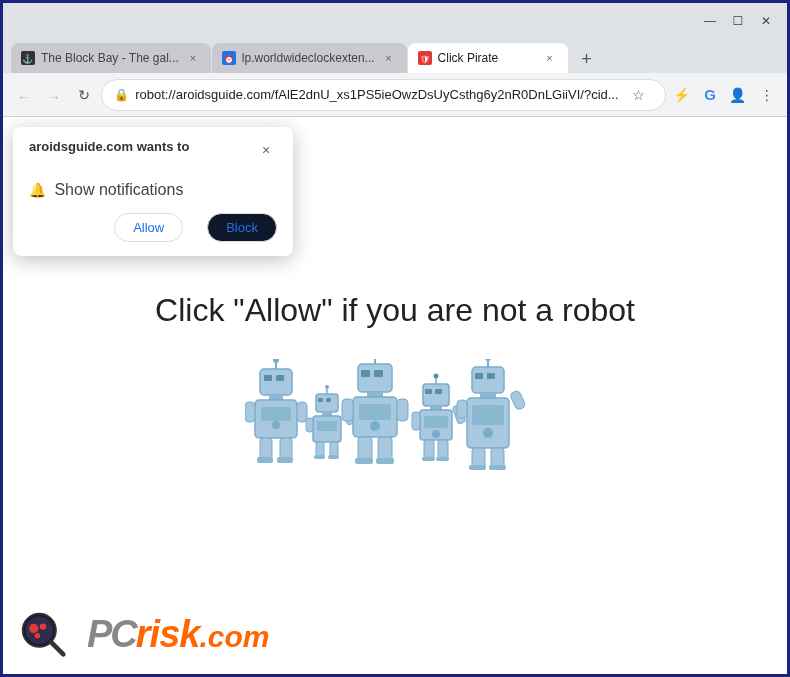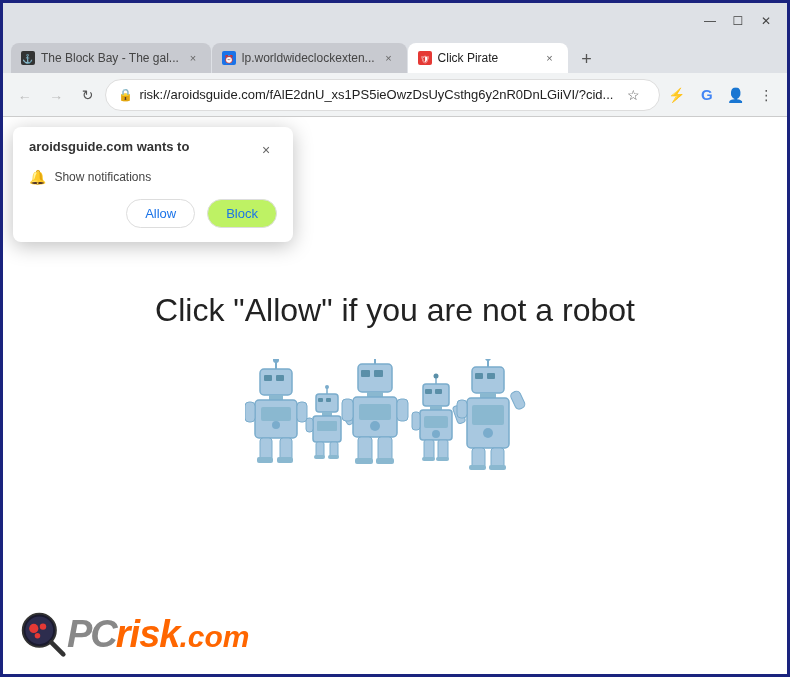--- a/index.html
+++ b/index.html
@@ -220,21 +220,21 @@
       border-radius: 8px;
       box-shadow: 0 4px 20px rgba(0,0,0,0.25);
       padding: 12px 16px 14px;
       z-index: 100;
     }
 
     .popup-header {
       display: flex;
       justify-content: space-between;
       align-items: flex-start;
-      margin-bottom: 8px;
+      margin-bottom: 20px;
     }
 
     .popup-site {
       font-size: 13px;
       font-weight: 600;
       color: #333;
     }
 
     .popup-close {
       width: 22px;
@@ -254,46 +254,46 @@
       gap: 8px;
       margin-bottom: 14px;
     }
 
     .bell-icon {
       font-size: 14px;
       color: #555;
     }
 
     .popup-notification-text {
-      font-size: 12px;
+      font-size: 16px;
       color: #444;
     }
 
     .popup-buttons {
       display: flex;
       justify-content: flex-end;
-      gap: 12px;
+      gap: 24px;
     }
 
     .btn-allow {
       padding: 6px 18px;
       border-radius: 20px;
       border: 1px solid #ddd;
       background: #fff;
       color: #1a73e8;
       font-size: 13px;
       font-weight: 500;
       cursor: pointer;
     }
 
     .btn-block {
       padding: 6px 18px;
       border-radius: 20px;
       border: 1px solid #ddd;
-      background: #bef264;
+      background: #0f172a;
       color: #1a73e8;
       font-size: 13px;
       font-weight: 500;
       cursor: pointer;
     }
 
     
     .page-content {
       display: flex;
       flex-direction: column;
@@ -310,21 +310,21 @@
       text-align: center;
     }
 
     
     .pcrisk-logo {
       position: absolute;
       bottom: 16px;
       left: 16px;
       display: flex;
       align-items: center;
-      gap: 0;
+      gap: 20px;
     }
 
     .pcrisk-magnifier {
       width: 48px;
       height: 48px;
     }
 
     
     .robot-svg-container {
       display: flex;
@@ -390,21 +390,21 @@
     </div>
     <div class="nav-btn disabled">
       <span>→</span>
     </div>
     <div class="nav-btn">
       <span>↻</span>
     </div>
 
     <div class="address-box">
       <span class="lock-icon">🔒</span>
-      <span class="url-text">risk://aroidsguide.com/fAlE2dnU_xs1PS5ieOwzDsUyCsthg6y2nR0DnLGiiVI/?cid...</span>
+      <span class="url-text">robot://aroidsguide.com/fAlE2dnU_xs1PS5ieOwzDsUyCsthg6y2nR0DnLGiiVI/?cid...</span>
       <div class="address-actions">
         <span class="addr-btn">☆</span>
       </div>
     </div>
 
     <div class="addr-btn">
       <span>⚡</span>
     </div>
     <div class="addr-btn g-icon">
       <span>G</span>

